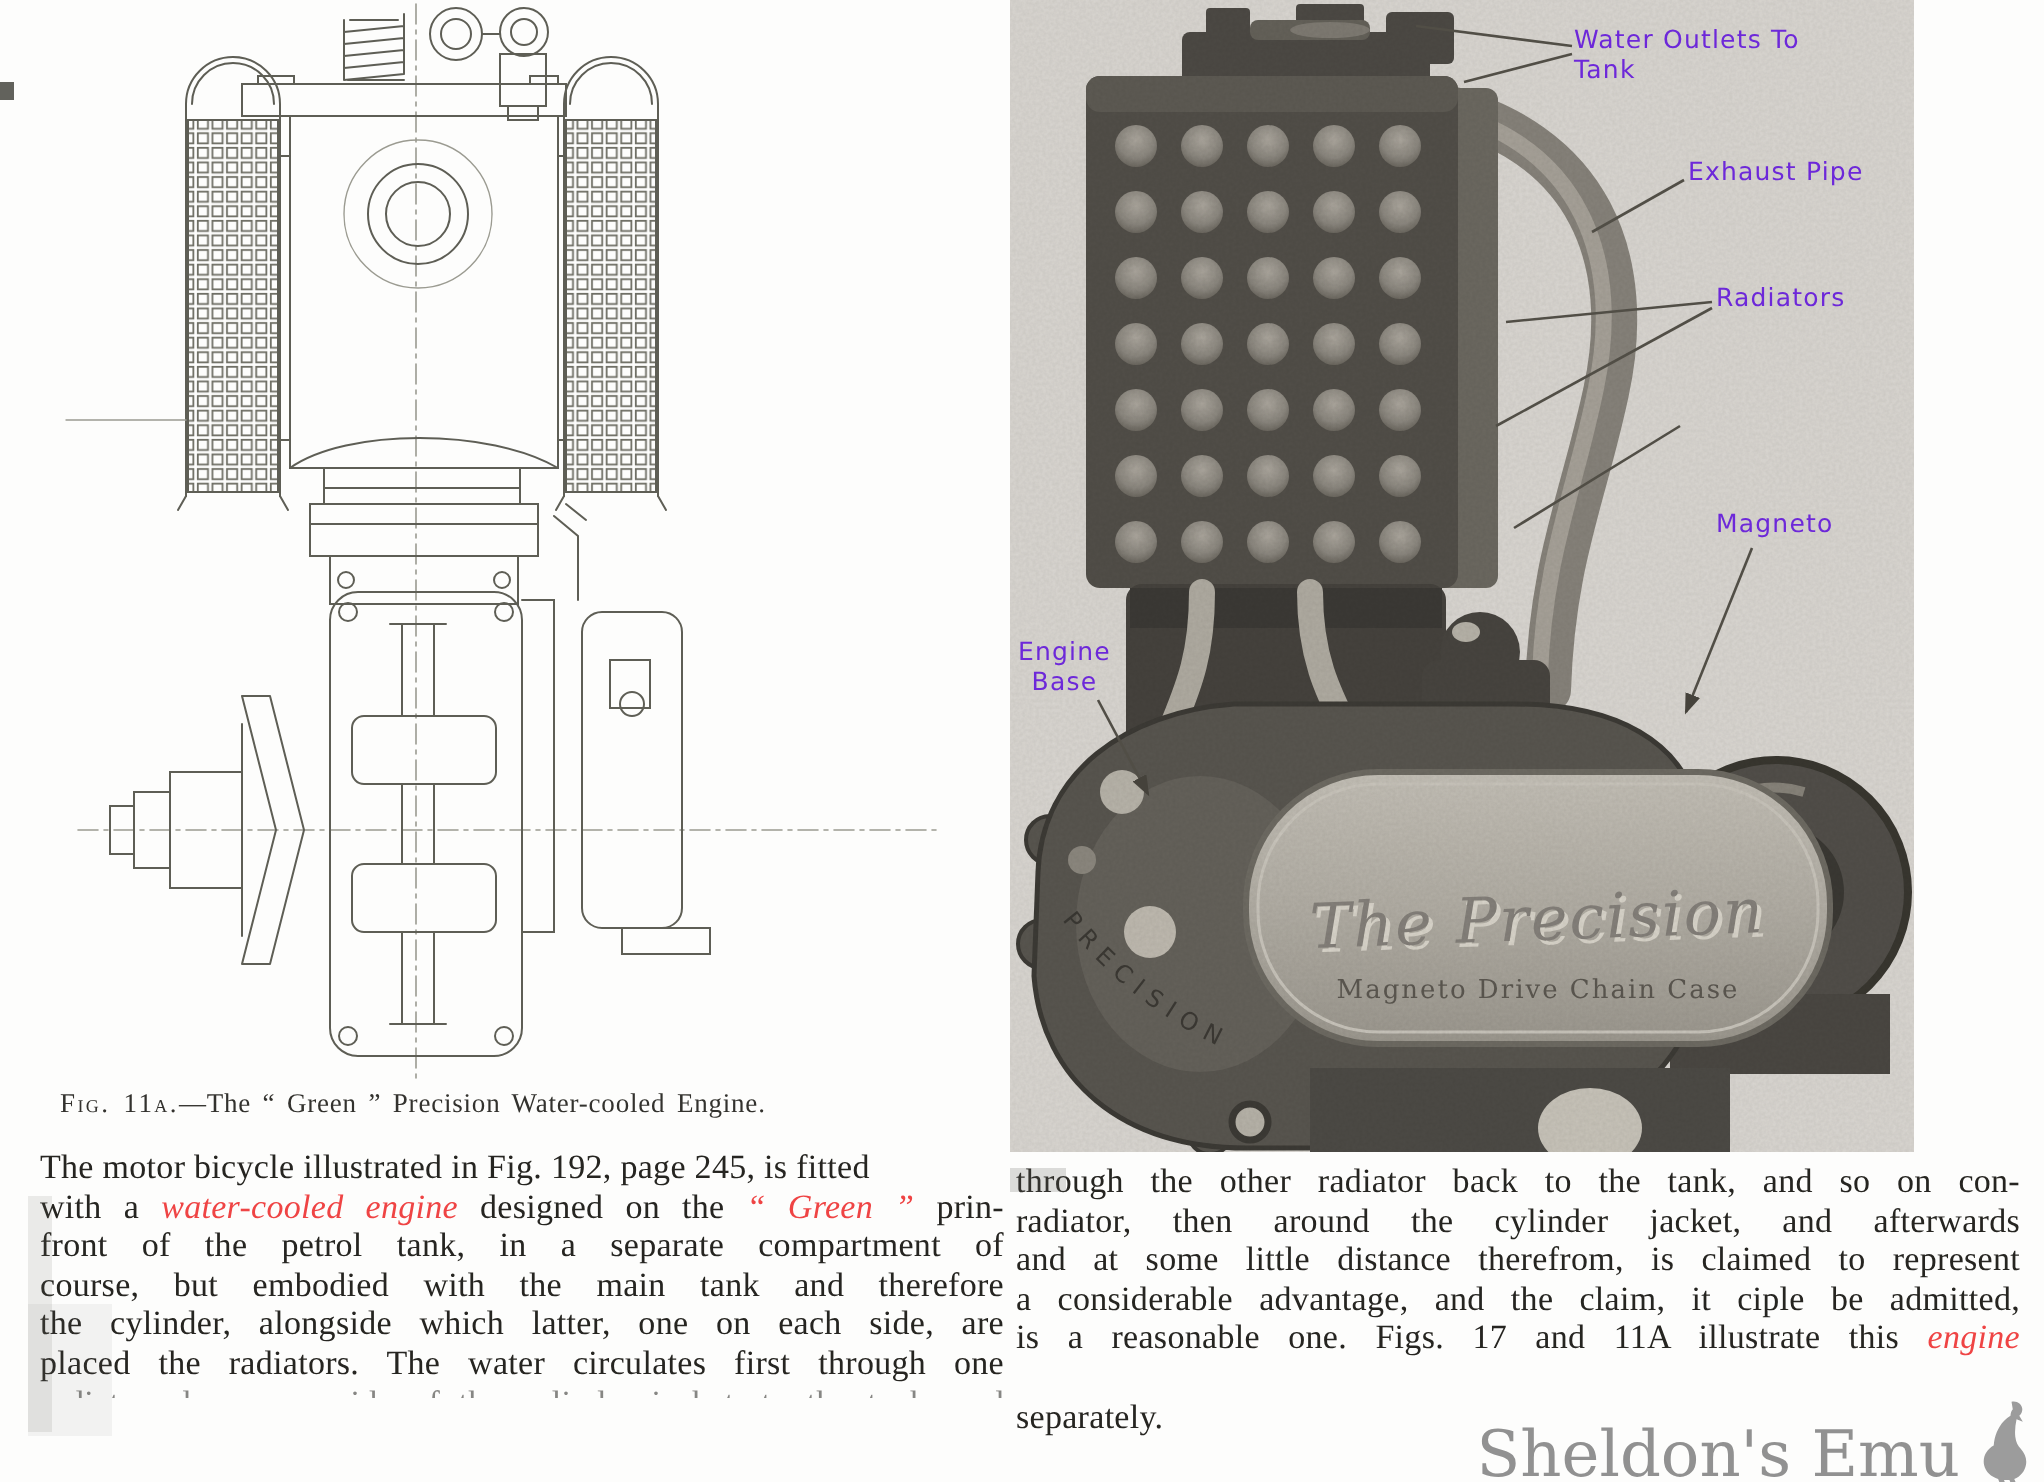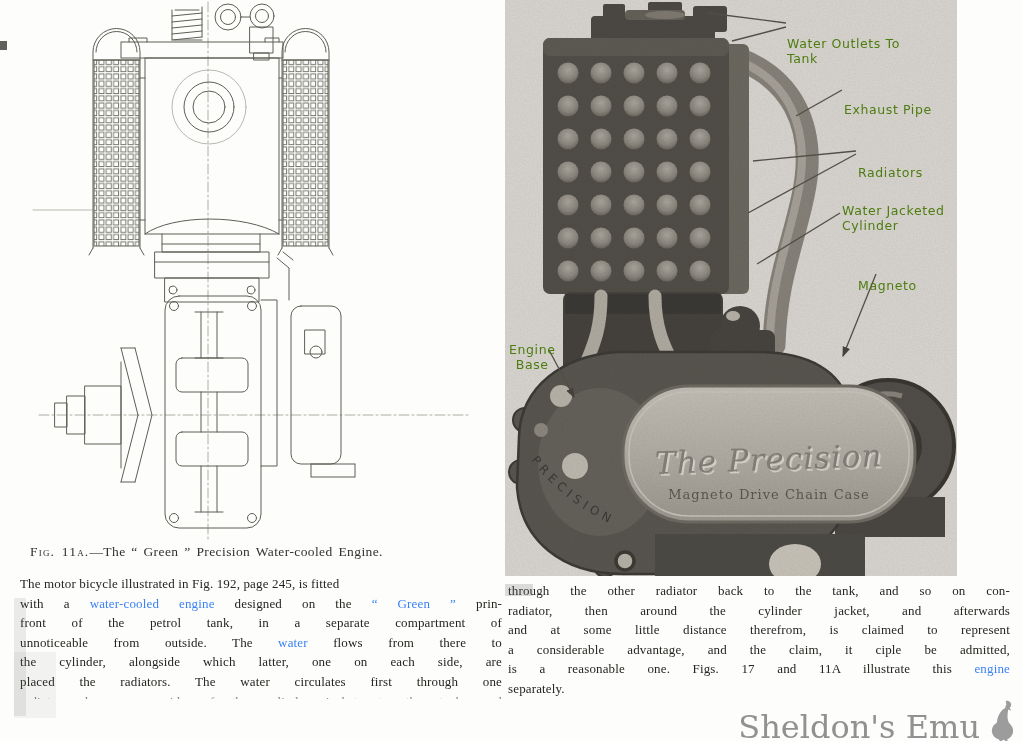--- a/index.html
+++ b/index.html
@@ -8,34 +8,34 @@
 
   
   #fig-left{position:absolute;left:25px;top:0;}
 
   
   #caption{position:absolute;left:30px;top:544px;width:460px;font-size:13.5px;
            color:#33322e;letter-spacing:.4px;word-spacing:2px;}
   #caption .sc{font-variant:small-caps;letter-spacing:1.2px;}
 
   
-  .text-col{position:absolute;font-size:13px;line-height:19.6px;letter-spacing:.15px;}
+  .text-col{position:absolute;font-size:17px;line-height:19.6px;letter-spacing:.15px;}
   #left-col{left:20px;top:574px;width:482px;height:166px;overflow:hidden;}
   #right-col{left:508px;top:581px;width:502px;}
   .text-line{text-align:justify;text-align-last:justify;white-space:normal;}
-  .text-line.last{text-align-last:left;}
+  .text-line.last{text-align-last:left;margin-top:20px;}
   #left-col .text-line:first-child{text-align-last:left;}
   .text-line.partial{height:7px;overflow:hidden;opacity:.55;}
-  .light-word{color:#3b82f6;}
+  .light-word{color:#ef4444;font-style:italic;}
 
   
   #photo{position:absolute;left:505px;top:0;width:452px;height:576px;}
   #photo svg{position:absolute;left:0;top:0;}
   .anno{position:absolute;font-family:"DejaVu Sans",sans-serif;font-size:12.5px;
-        color:#4d7c0f;letter-spacing:.6px;line-height:15px;white-space:nowrap;z-index:3;margin-top:24px;}
+        color:#6d28d9;letter-spacing:.6px;line-height:15px;white-space:nowrap;z-index:3;}
 
   
   #watermark{position:absolute;right:4px;bottom:-2px;color:#919191;
              font-family:"DejaVu Serif",serif;font-size:32px;line-height:1;z-index:4;
              display:flex;align-items:flex-end;}
   #watermark .emu{margin-left:2px;}
 
   
   .smudge{position:absolute;pointer-events:none;}
   #smudge-l1{left:14px;top:598px;width:12px;height:118px;background:rgba(110,110,104,.13);}
@@ -141,21 +141,21 @@
       </g>
     </g>
   </svg>
 
   <div id="caption"><span class="sc">Fig. 11a.</span><span>—The “ Green ” Precision Water-cooled Engine.</span></div>
 
   <div id="left-col" class="text-col">
       <div class="text-line"><span>The motor bicycle illustrated in Fig. 192, page 245, is fitted</span></div>
       <div class="text-line"><span>with a </span><span class="light-word">water-cooled engine</span><span> designed on the </span><span class="light-word">“ Green ”</span><span> prin-</span></div>
       <div class="text-line"><span>front of the petrol tank, in a separate compartment of</span></div>
-      <div class="text-line"><span>unnoticeable from outside.  The </span><span class="light-word">water</span><span> flows from there to</span></div>
+      <div class="text-line"><span>course, but embodied with the main tank and therefore</span></div>
       <div class="text-line"><span>the cylinder, alongside which latter, one on each side, are</span></div>
       <div class="text-line"><span>placed the radiators.  The water circulates first through one</span></div>
       <div class="text-line partial"><span>radiator, down one side of the cylinder jacket, to the tank, and</span></div>
     </div>
 
   <div id="photo">
     <svg width="452" height="576" viewBox="0 0 452 576">
       <defs>
         <radialGradient id="dot" cx="0.5" cy="0.35" r="0.8">
           <stop offset="0" stop-color="#aba69d"></stop>
@@ -299,24 +299,20 @@
     <div class="anno" style="left:282px;top:12px">
       <div>Water Outlets To</div>
       <div>Tank</div>
     </div>
     <div class="anno" style="left:339px;top:78px">
       <div>Exhaust Pipe</div>
     </div>
     <div class="anno" style="left:353px;top:141px">
       <div>Radiators</div>
     </div>
-    <div class="anno" style="left:337px;top:179px">
-      <div>Water Jacketed</div>
-      <div>Cylinder</div>
-    </div>
     <div class="anno" style="left:353px;top:254px">
       <div>Magneto</div>
     </div>
     <div class="anno" style="left:4px;top:318px;text-align:center">
       <div>Engine</div>
       <div>Base</div>
     </div>
   </div>
 
   <div id="right-col" class="text-col">

